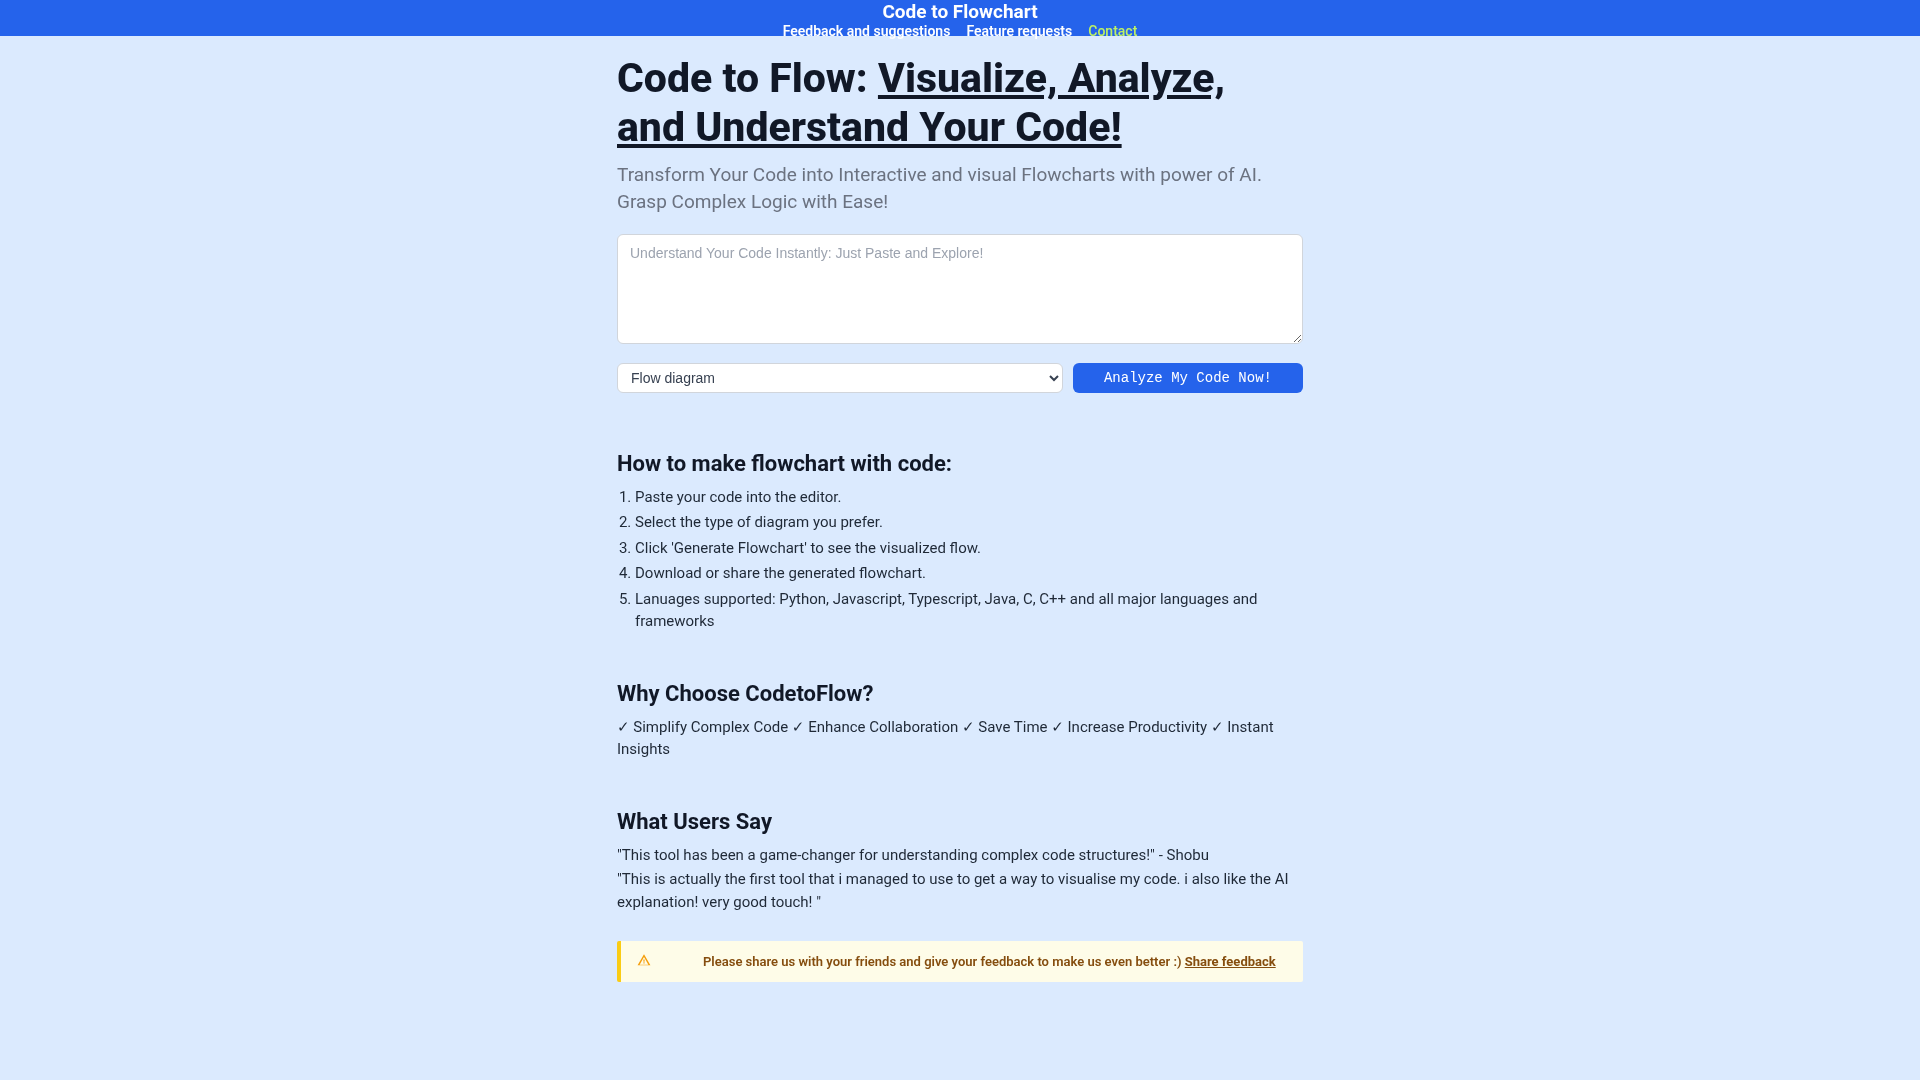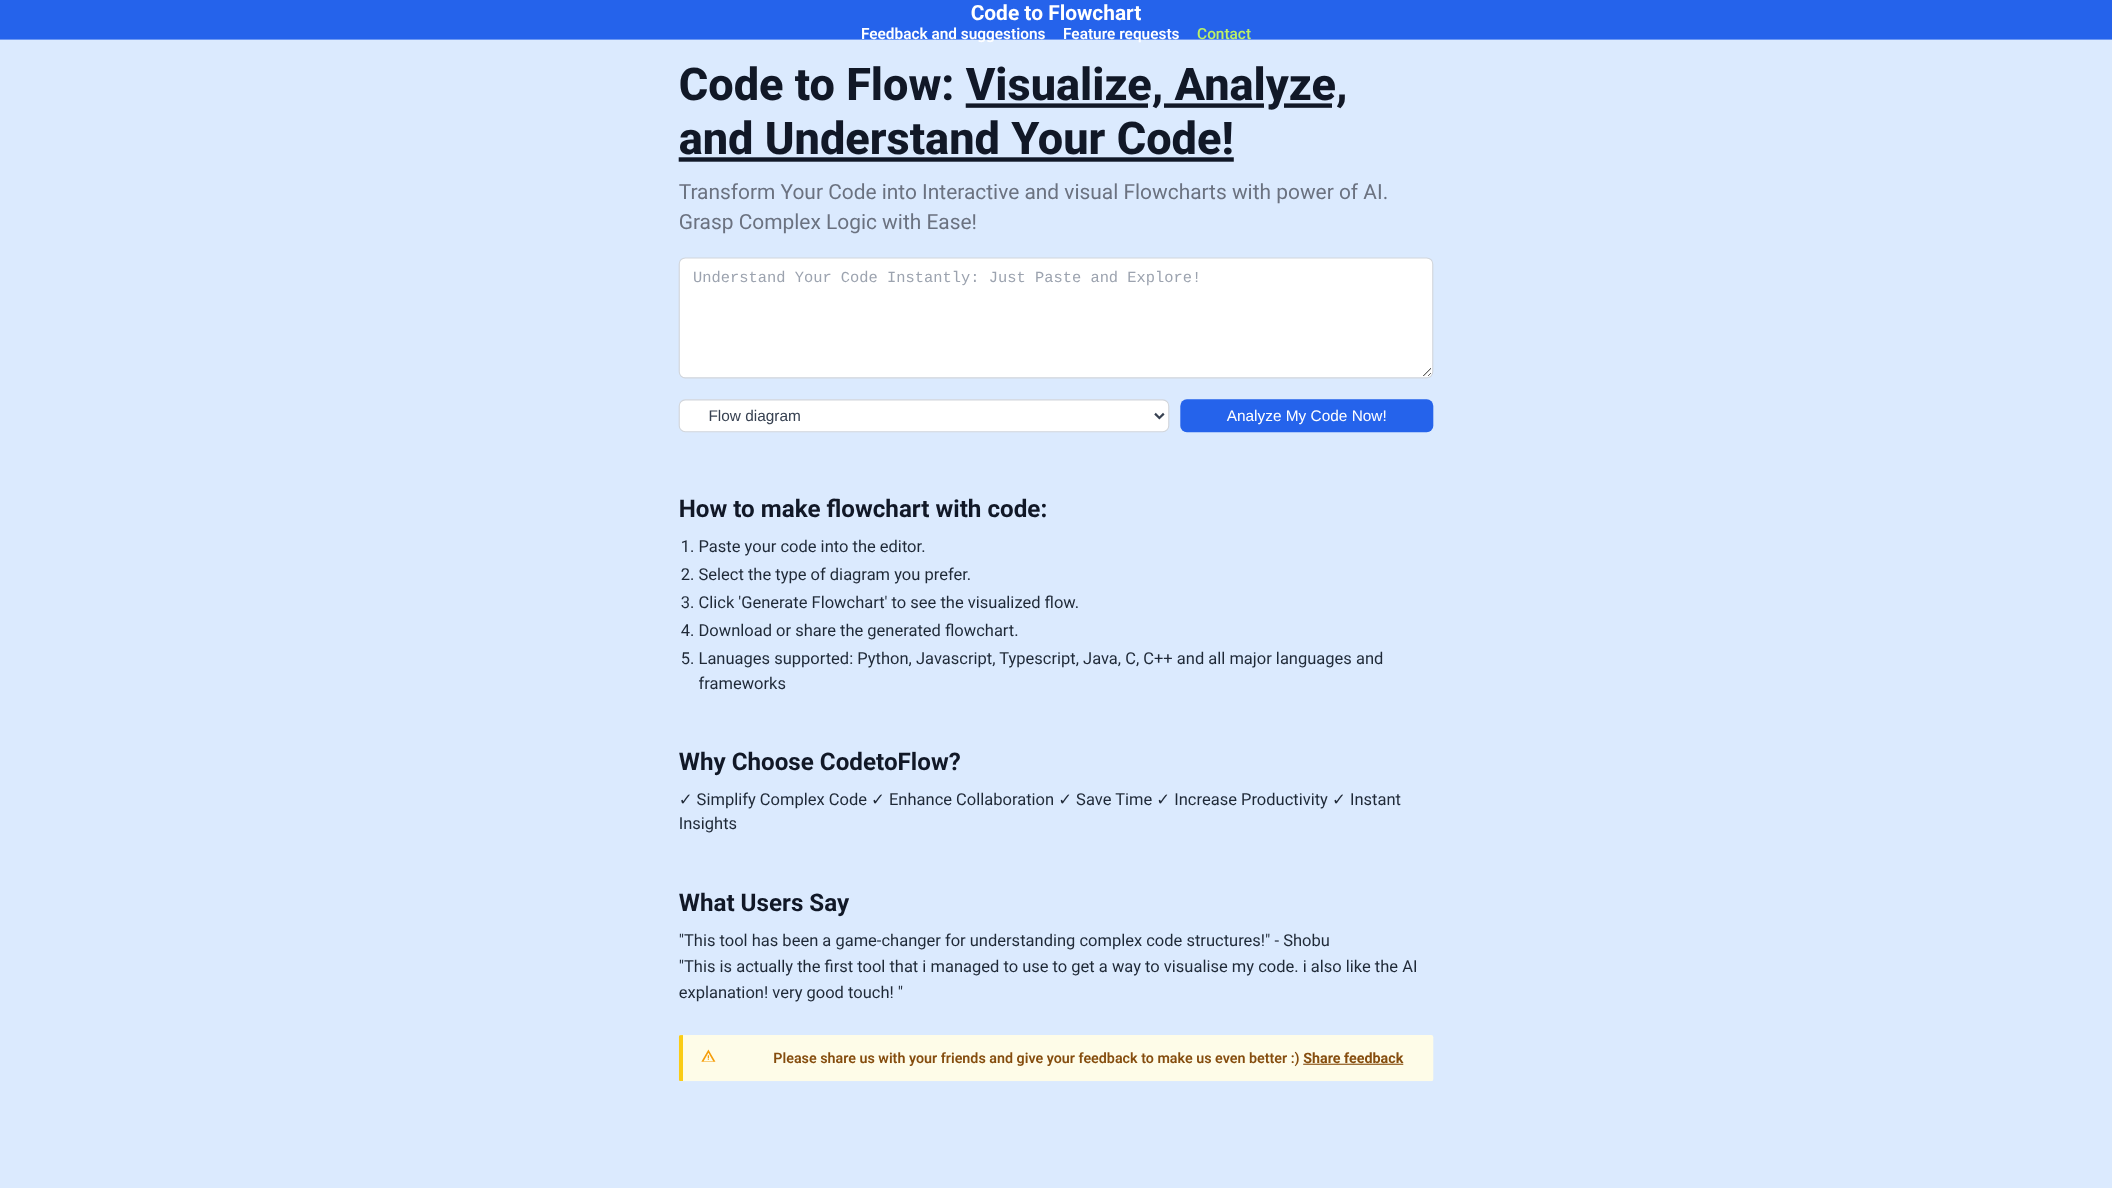--- a/index.html
+++ b/index.html
@@ -62,53 +62,54 @@
       line-height: 1.4;
       margin-bottom: 18px;
     }
     .code-textarea {
       width: 100%;
       height: 110px;
       border: 1px solid #d1d5db;
       border-radius: 6px;
       padding: 10px 12px;
       font-size: 14px;
-      font-family: Liberation Mono, monospace;
+      font-family: Liberation Sans, sans-serif;
       resize: vertical;
       background: #ffffff;
       color: #14532d;
     }
     .code-textarea::placeholder {
       color: #9ca3af;
     }
     .controls-row {
       display: flex;
       gap: 10px;
       margin-top: 15px;
     }
     .diagram-select {
       flex: 0 0 65%;
       height: 30px;
       border: 1px solid #d1d5db;
       border-radius: 6px;
-      padding: 0 22px;
+      padding: 0 9px;
       font-size: 14px;
       background: #ffffff;
       color: #374151;
     }
     .analyze-btn {
       flex: 1;
       height: 30px;
       background-color: #2563eb;
       color: #ffffff;
       border: none;
       border-radius: 6px;
       font-size: 14px;
       font-weight: 500;
       cursor: pointer;
+      font-family: Liberation Mono, monospace;
     }
     .section {
       margin-top: 58px;
     }
     .section-title {
       font-size: 22px;
       font-weight: 700;
       color: #111827;
       margin-bottom: 10px;
     }

